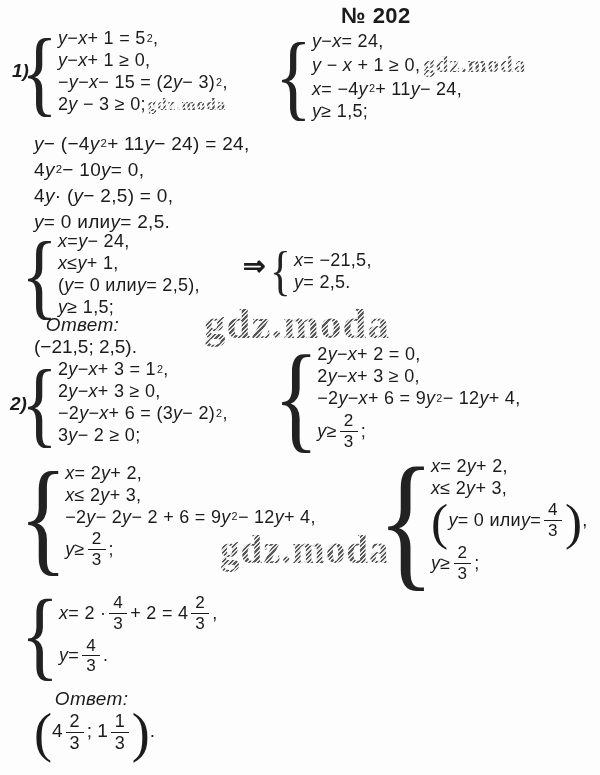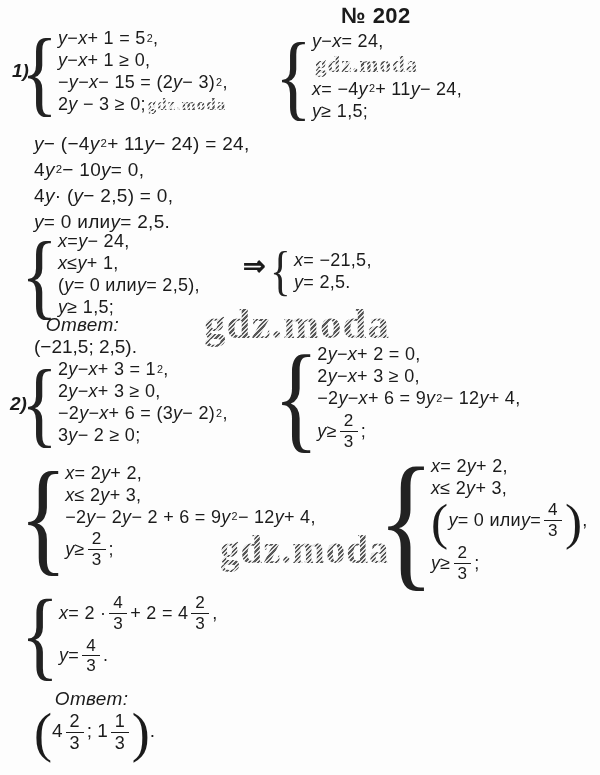--- a/index.html
+++ b/index.html
@@ -74,20 +74,21 @@
         <span class="wm wm-inline-sm">gdz.moda</span>
       </div>
     </div>
   </div>
 
   <div class="abs sys" style="left:282px;top:30px;">
     <span class="brace" style="font-size:96px;">{</span>
     <div class="col">
       <div class="ml"><i>y</i> − <i>x</i> = 24,</div>
       <div class="ml">
+        <span><i>y</i> − <i>x</i> + 1 ≥ 0,</span>
         <span class="wm wm-inline-md">gdz.moda</span>
       </div>
       <div class="ml"><i>x</i> = −4<i>y</i><sup>2</sup> + 11<i>y</i> − 24,</div>
       <div class="ml"><i>y</i> ≥ 1,5;</div>
     </div>
   </div>
 
   <div class="abs steps" style="left:34px;top:131px;">
     <div class="ml"><i>y</i> − (−4<i>y</i><sup>2</sup> + 11<i>y</i> − 24) = 24,</div>
     <div class="ml">4<i>y</i><sup>2</sup> − 10<i>y</i> = 0,</div>

